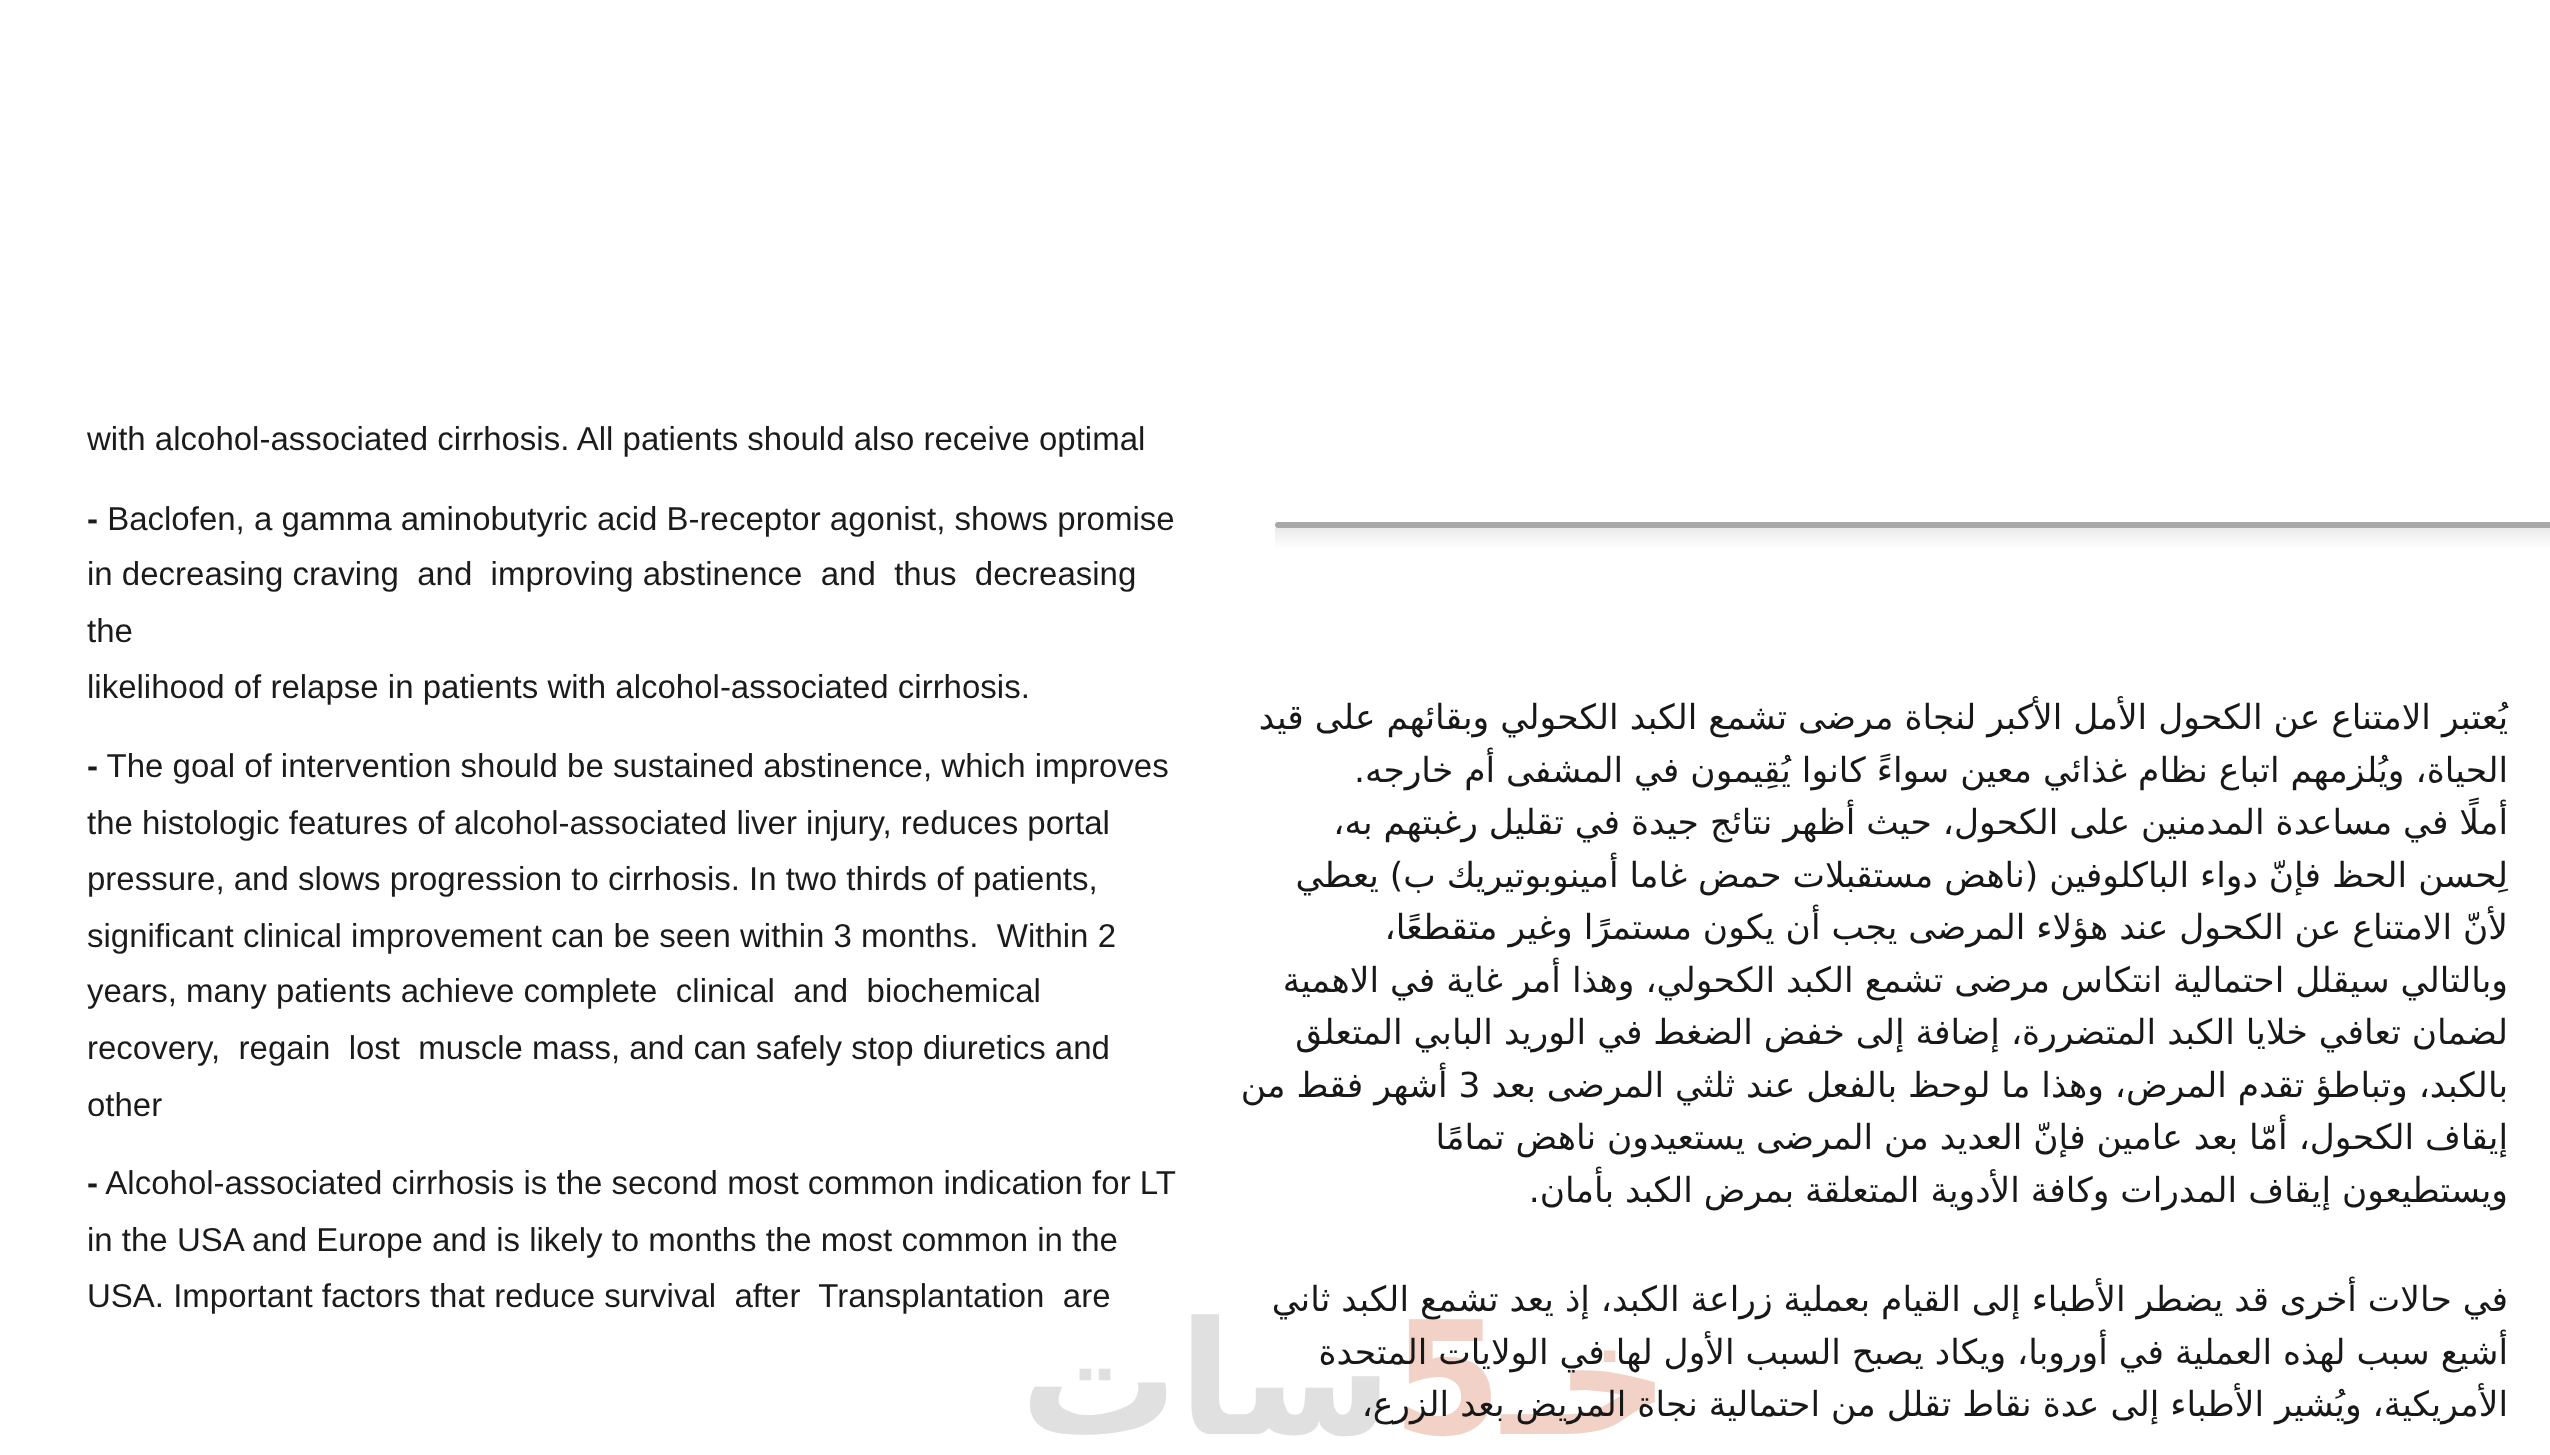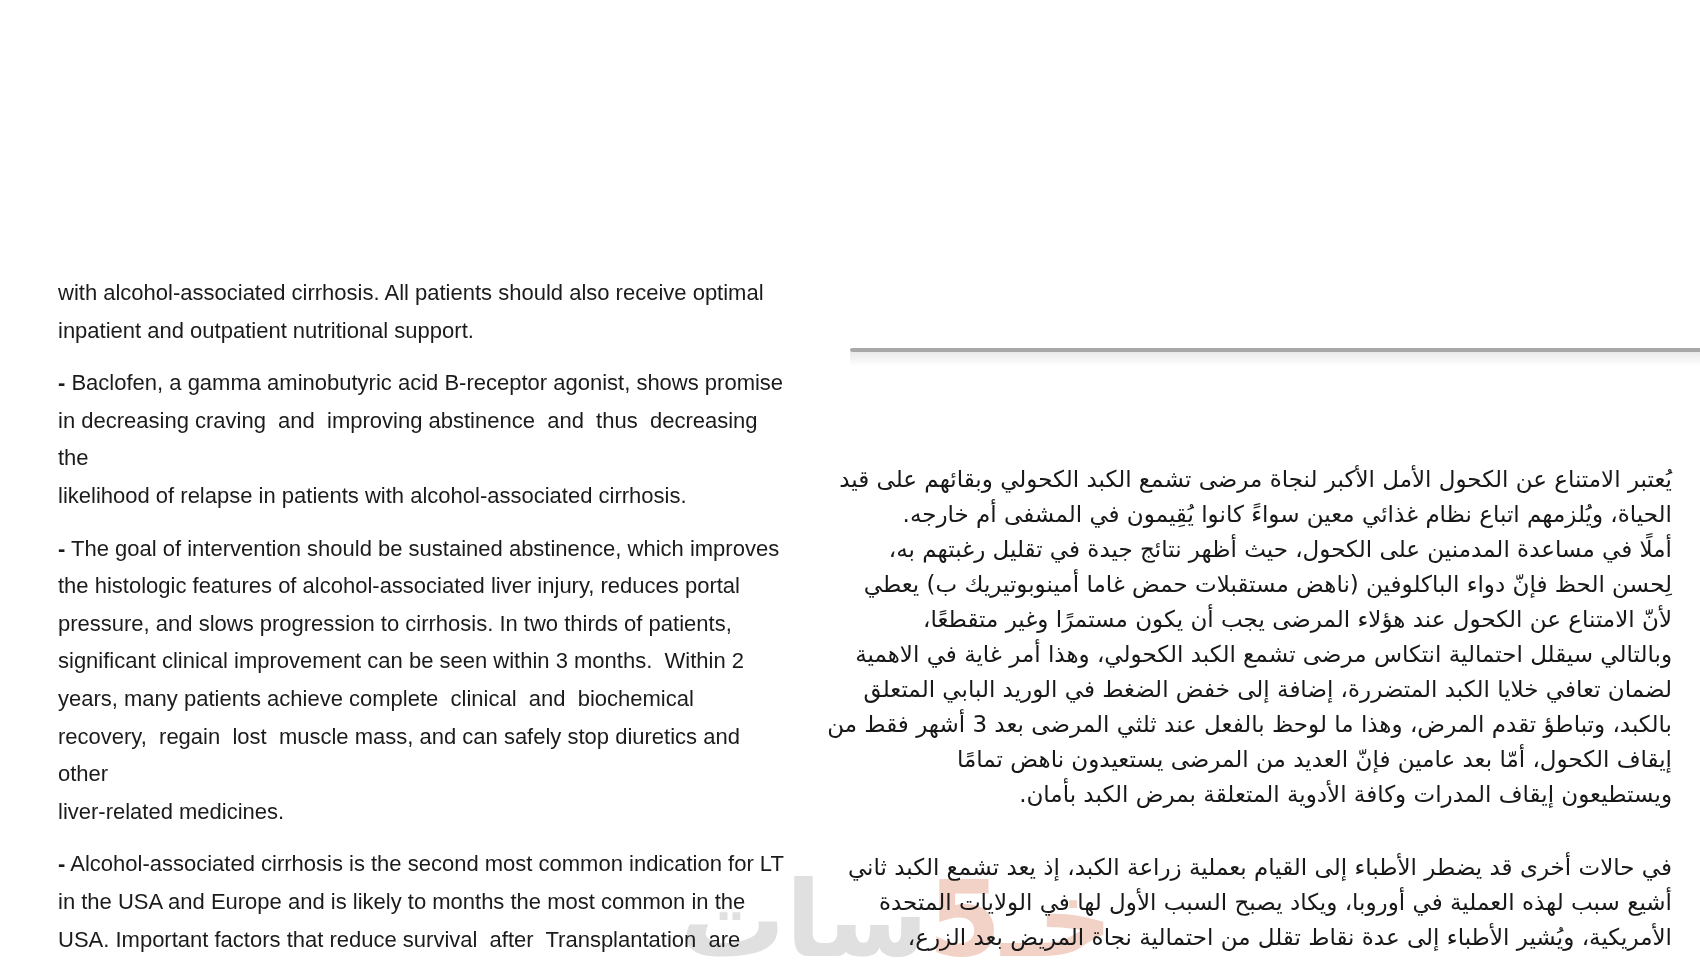--- a/index.html
+++ b/index.html
@@ -97,35 +97,33 @@
   <div class="divider">
     <div class="bar" style="background: rgb(168, 168, 168);"></div>
     <div class="shadow"></div>
   </div>
 
   <div class="watermark"><span style="color: rgb(242, 210, 198);">خـ5</span><span style="color: rgb(224, 224, 224);">سات</span></div>
 
   <div class="col-en">
       <div class="para">
         <div class="line">with alcohol-associated cirrhosis. All patients should also receive optimal</div>
-        <div class="line">inpatient and outpatient nutritional support.</div>
       </div>
       <div class="para">
         <div class="line"><b>-</b> Baclofen, a gamma aminobutyric acid B-receptor agonist, shows promise</div>
         <div class="line">in decreasing craving  and  improving abstinence  and  thus  decreasing  the</div>
         <div class="line">likelihood of relapse in patients with alcohol-associated cirrhosis.</div>
       </div>
       <div class="para">
         <div class="line"><b>-</b> The goal of intervention should be sustained abstinence, which improves</div>
         <div class="line">the histologic features of alcohol-associated liver injury, reduces portal</div>
         <div class="line">pressure, and slows progression to cirrhosis. In two thirds of patients,</div>
         <div class="line">significant clinical improvement can be seen within 3 months.  Within 2</div>
         <div class="line">years, many patients achieve complete  clinical  and  biochemical</div>
         <div class="line">recovery,  regain  lost  muscle mass, and can safely stop diuretics and other</div>
-        <div class="line">liver-related medicines.</div>
       </div>
       <div class="para">
         <div class="line"><b>-</b> Alcohol-associated cirrhosis is the second most common indication for LT</div>
         <div class="line">in the USA and Europe and is likely to months the most common in the</div>
         <div class="line">USA. Important factors that reduce survival  after  Transplantation  are</div>
       </div>
     </div>
 
   <div class="col-ar" dir="rtl">
       <div class="para">

